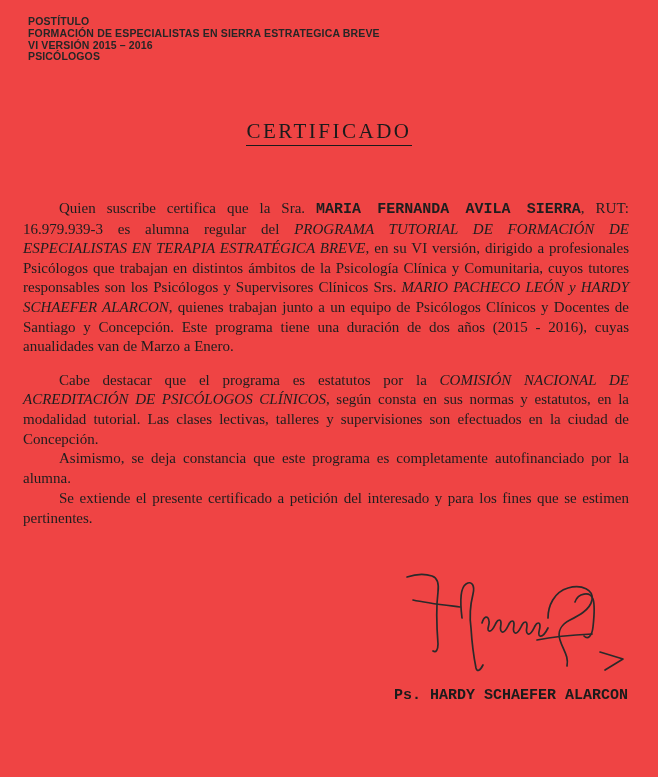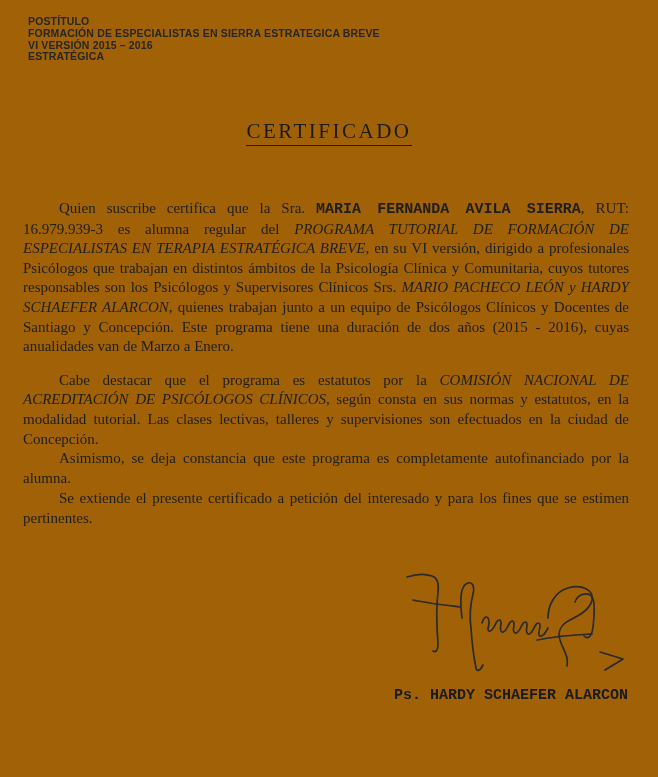--- a/index.html
+++ b/index.html
@@ -1,20 +1,20 @@
 <!DOCTYPE html>
 <html><head>
 <meta charset="utf-8">
 <title>Certificado</title>
 <style>
   html,body{margin:0;padding:0;background:#ffffff;}
   .page{
     position:relative;
     width:658px;height:777px;
-    background:#a16207;
+    background:#ef4444;
     color:#1b1b1b;
     overflow:hidden;
   }
   .doc-header{
     position:absolute;left:28px;top:16px;
     font-family:"Liberation Sans",sans-serif;
     font-weight:bold;
     font-size:10.5px;
     line-height:11.8px;
     letter-spacing:0.15px;
@@ -64,21 +64,21 @@
 </style>
 </head>
 <body>
 
 <div class="page">
 
   <header class="doc-header">
       <div>POSTÍTULO</div>
       <div>FORMACIÓN DE ESPECIALISTAS EN SIERRA ESTRATEGICA BREVE</div>
       <div>VI VERSIÓN 2015 – 2016</div>
-      <div>ESTRATÉGICA</div>
+      <div>PSICÓLOGOS</div>
     </header>
 
   <h1 class="doc-title">
     <span>CERTIFICADO</span>
   </h1>
 
   <main class="doc-body">
       <p><span>Quien suscribe certifica que la  Sra. </span><span class="b">MARIA FERNANDA AVILA SIERRA</span><span>, RUT: 16.979.939-3 es alumna regular del </span><span class="i">PROGRAMA TUTORIAL DE FORMACIÓN DE ESPECIALISTAS EN TERAPIA ESTRATÉGICA BREVE</span><span>, en su VI versión, dirigido a profesionales Psicólogos que trabajan en distintos ámbitos de la Psicología Clínica y Comunitaria, cuyos tutores responsables son los  Psicólogos y Supervisores Clínicos Srs. </span><span class="i">MARIO PACHECO LEÓN y HARDY SCHAEFER ALARCON</span><span>, quienes trabajan junto a un equipo de Psicólogos Clínicos y Docentes de Santiago y Concepción. Este programa tiene una duración de dos años (2015 - 2016), cuyas anualidades van de Marzo a Enero.</span></p>
       <p><span>Cabe destacar que el programa es estatutos por la </span><span class="i">COMISIÓN NACIONAL DE ACREDITACIÓN DE PSICÓLOGOS CLÍNICOS</span><span>, según consta en sus normas y estatutos, en la modalidad tutorial. Las clases lectivas, talleres y supervisiones son efectuados en la ciudad de Concepción.</span></p>
       <p><span>Asimismo, se deja constancia que este programa es completamente autofinanciado por la alumna.</span></p>

